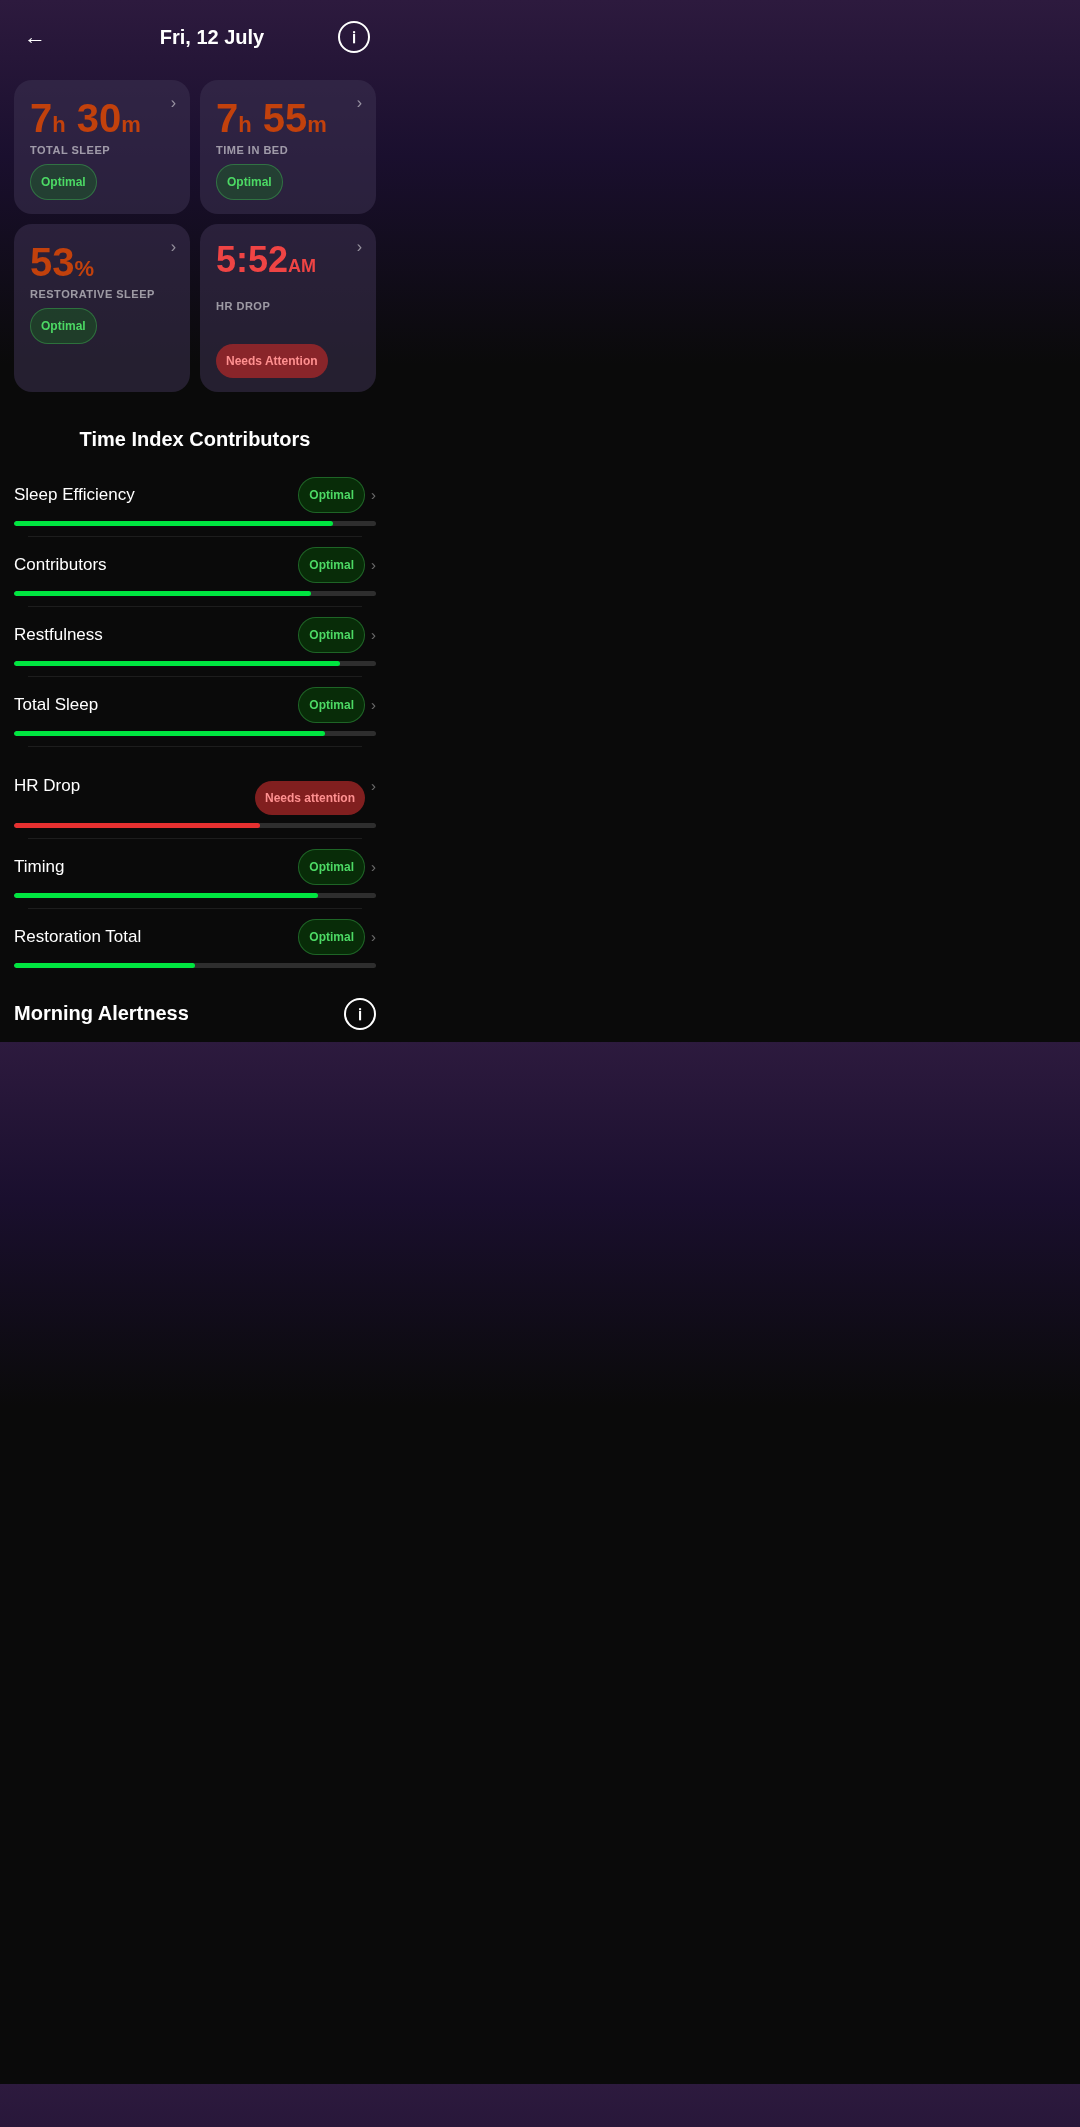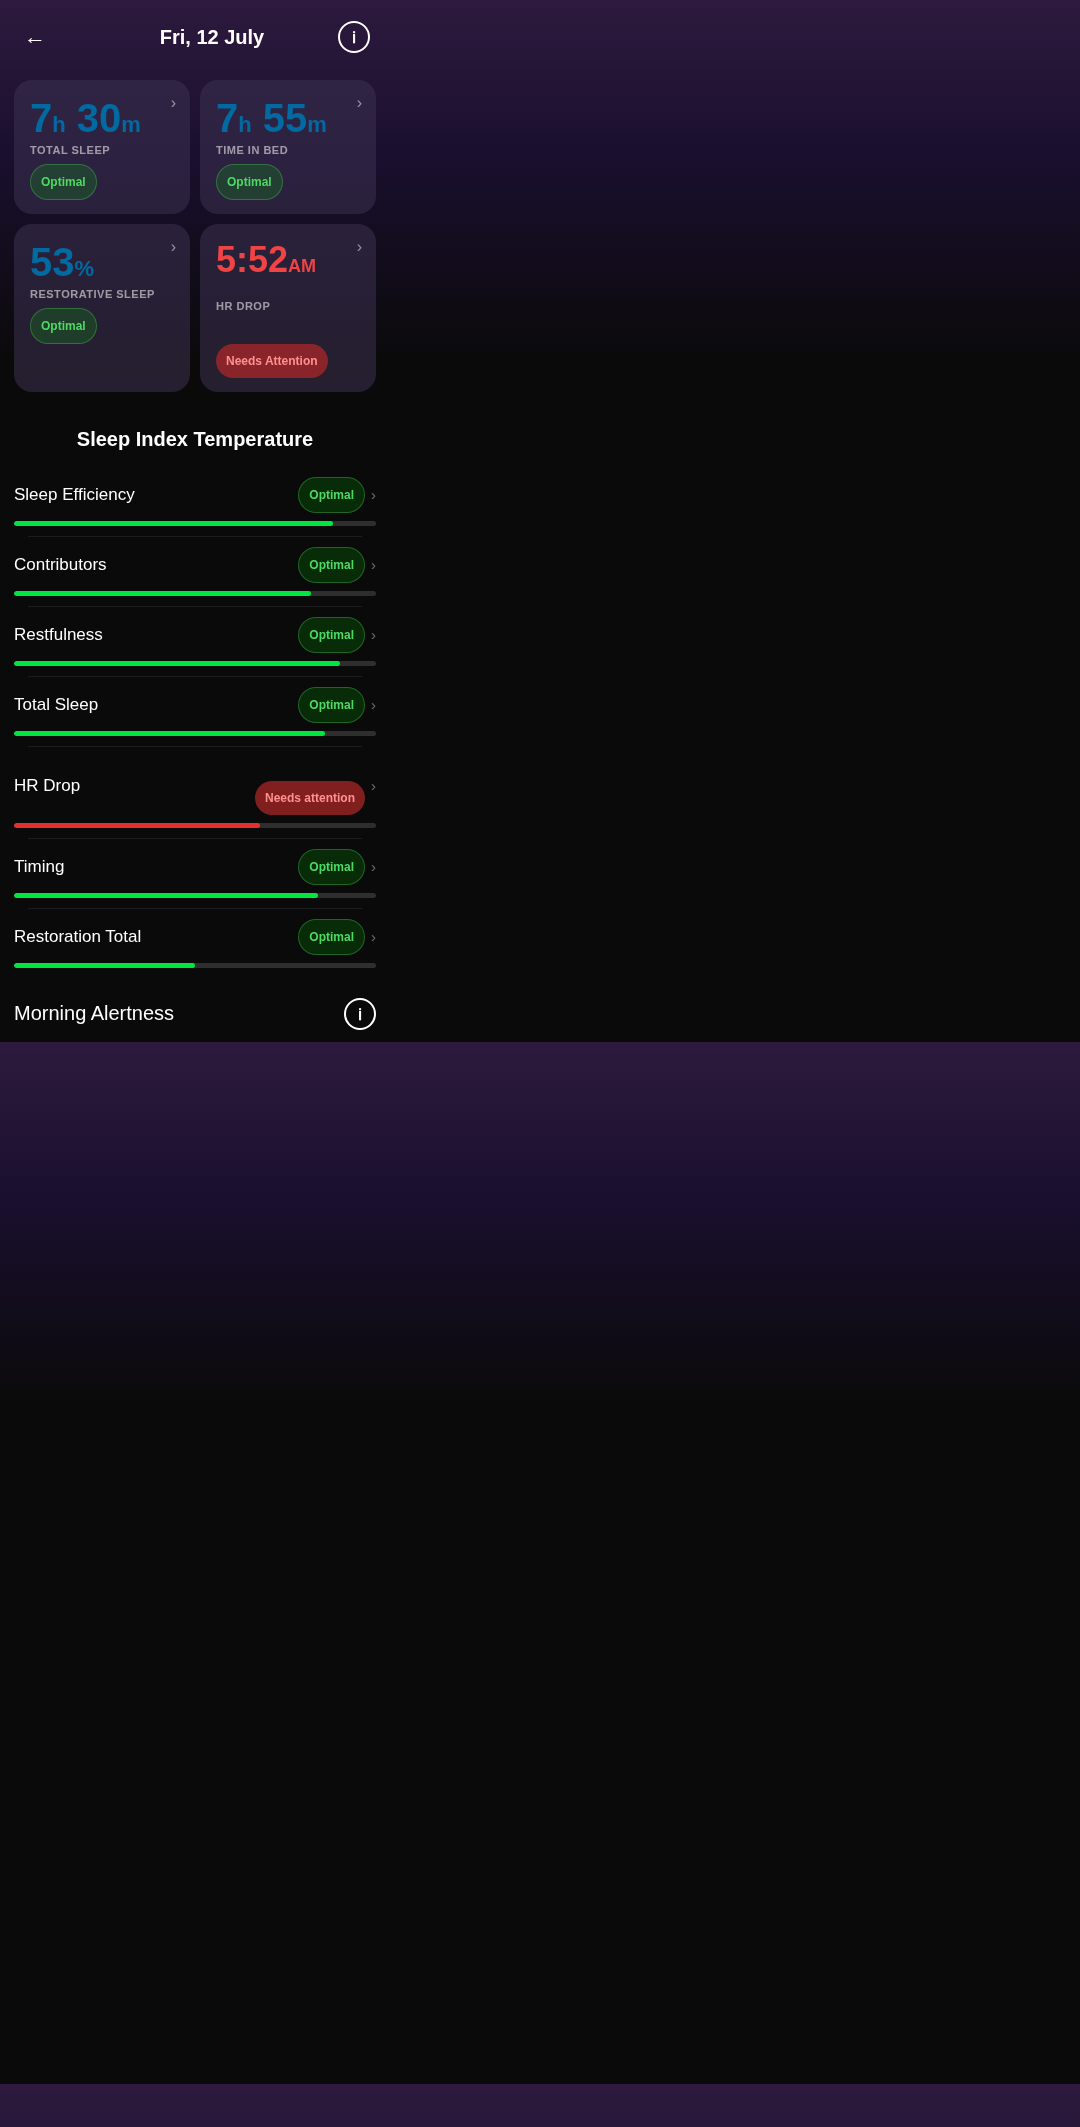--- a/index.html
+++ b/index.html
@@ -70,21 +70,21 @@
       position: absolute;
       top: 14px;
       right: 14px;
       color: rgba(255,255,255,0.5);
       font-size: 16px;
     }
 
     .stat-value {
       font-size: 40px;
       font-weight: 700;
-      color: #0369a1;
+      color: #c2410c;
       line-height: 1.1;
       margin-bottom: 4px;
     }
 
     .stat-value .unit {
       font-size: 22px;
       font-weight: 700;
     }
 
     .stat-label {
@@ -197,21 +197,21 @@
 
     .morning-header {
       display: flex;
       align-items: center;
       justify-content: space-between;
       margin-bottom: 12px;
     }
 
     .morning-title {
       font-size: 20px;
-      font-weight: 400;
+      font-weight: 700;
       color: #fff;
     }
 
     .morning-card {
       background: rgba(30, 25, 45, 0.9);
       border-radius: 16px;
       padding: 18px 16px;
     }
 
     .morning-card-title {
@@ -275,21 +275,21 @@
     <span class="chevron">›</span>
     <div class="stat-time">
       5:52<span class="ampm">AM</span>
     </div>
     <div class="stat-label">HR DROP</div>
     <span class="badge badge-attention">Needs Attention</span>
   </div>
 
 </div>
 
-<div class="section-title">Sleep Index Temperature</div>
+<div class="section-title">Time Index Contributors</div>
 
 <div class="contributors-list">
 
   <div class="contributor-row">
     <div class="contributor-header">
       <span class="contributor-name">Sleep Efficiency</span>
       <div class="contributor-right">
         <span class="badge badge-optimal">Optimal</span>
         <span class="chevron-right">›</span>
       </div>

